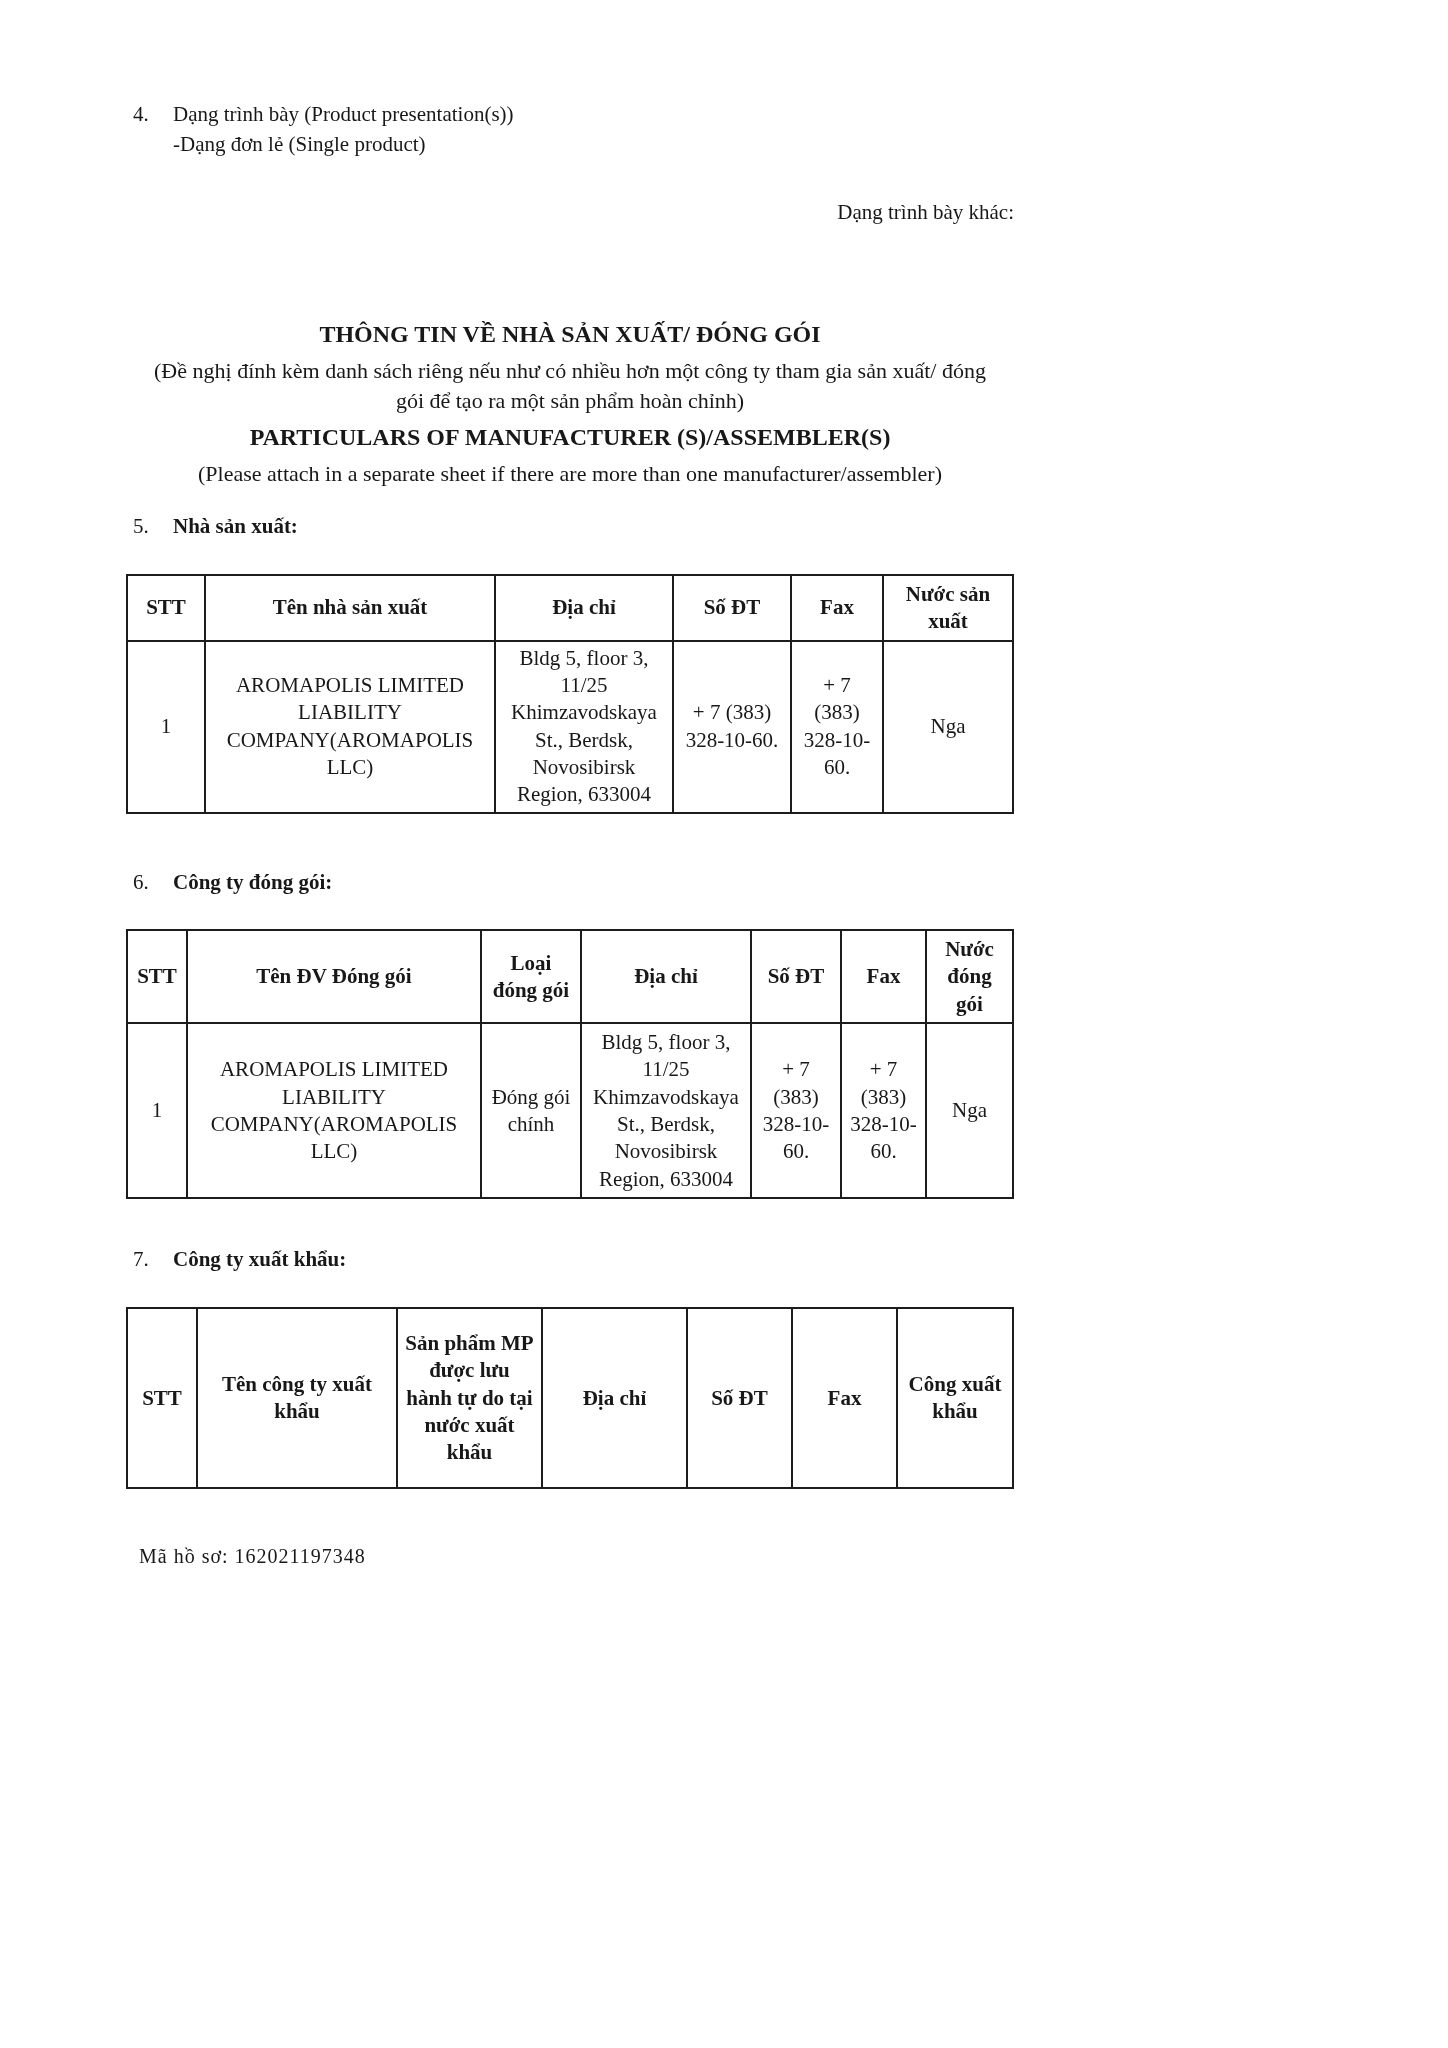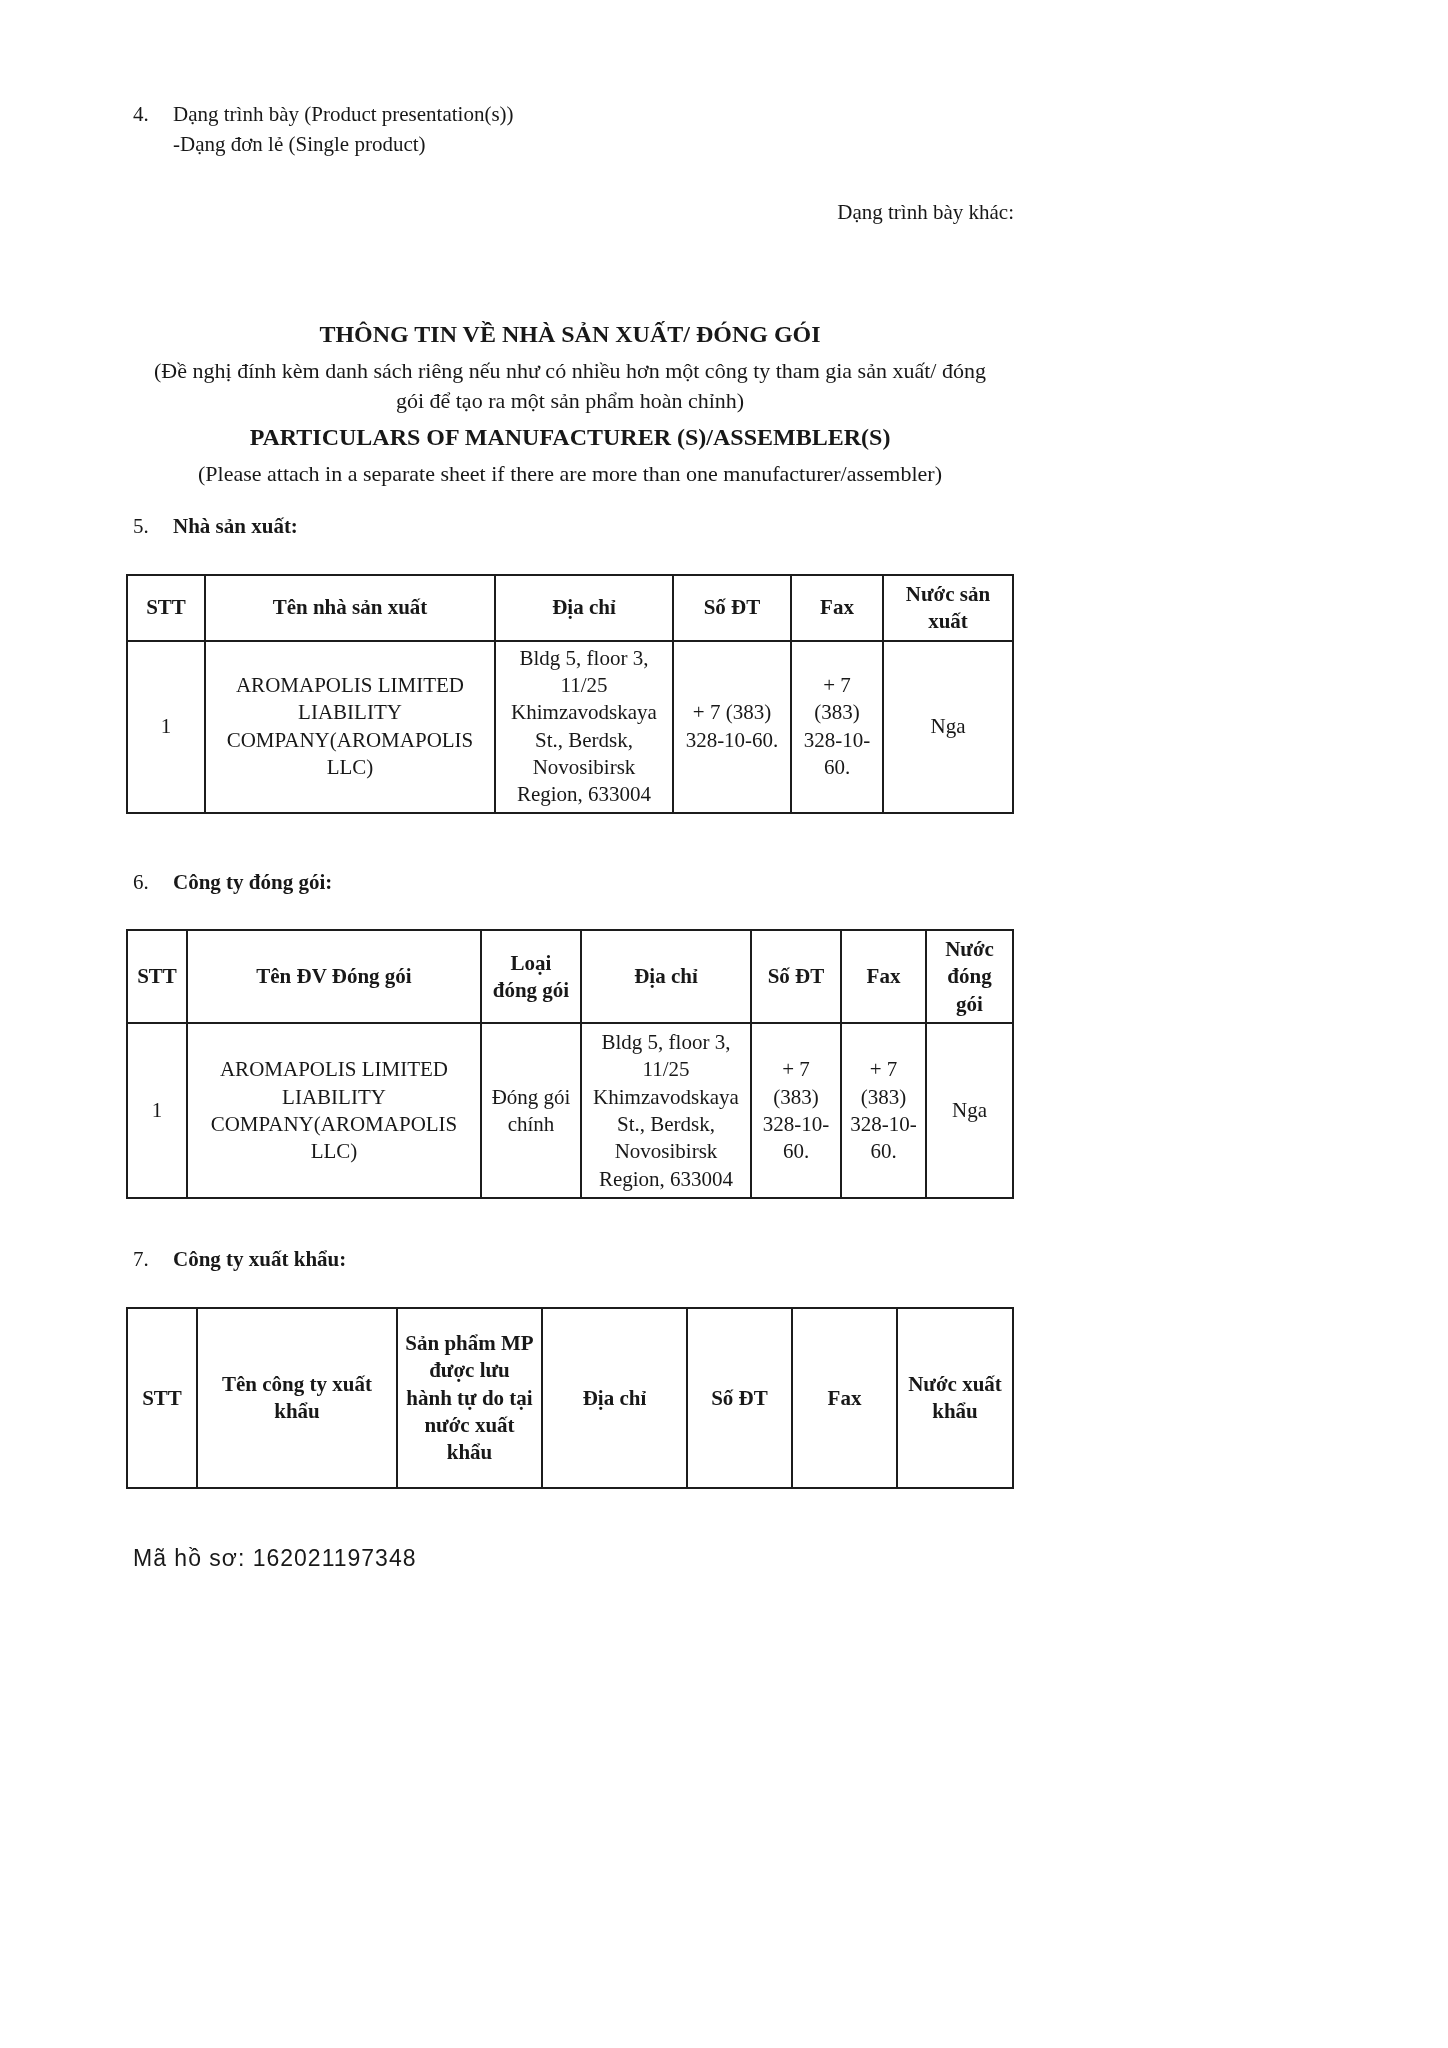--- a/index.html
+++ b/index.html
@@ -70,23 +70,23 @@
   .tbl2 .body-row { height: 175px; }
 
   .sec6 { margin-top: 54px; }
   .sec7 { margin-top: 46px; }
 
   .tbl3 { margin-top: 16px; }
   .tbl3 .head-row { height: 180px; }
 
   .footer-line {
     margin-top: 56px;
-    margin-left: 7px;
-    font-family: Liberation Sans, sans-serif;
-    font-size: 23px;
+    margin-left: 13px;
+    font-family: Liberation Serif, serif;
+    font-size: 20px;
     letter-spacing: 1px;
   }
 </style>
 </head>
 <body>
 
 <div class="page">
 
   <div class="flex-row">
     <span class="num">4.</span>
@@ -191,20 +191,20 @@
         <col style="width:116px">
     </colgroup>
     <tbody>
       <tr class="head-row">
         <th>STT</th>
         <th>Tên công ty xuất khẩu</th>
         <th>Sản phẩm MP được lưu hành tự do tại nước xuất khẩu</th>
         <th>Địa chỉ</th>
         <th>Số ĐT</th>
         <th>Fax</th>
-        <th>Nước xuất khẩu</th>
+        <th>Công xuất khẩu</th>
       </tr>
     </tbody>
   </table>
 
   <div class="footer-line">Mã hồ sơ: 162021197348</div>
 
 </div>
 
 </body></html>

